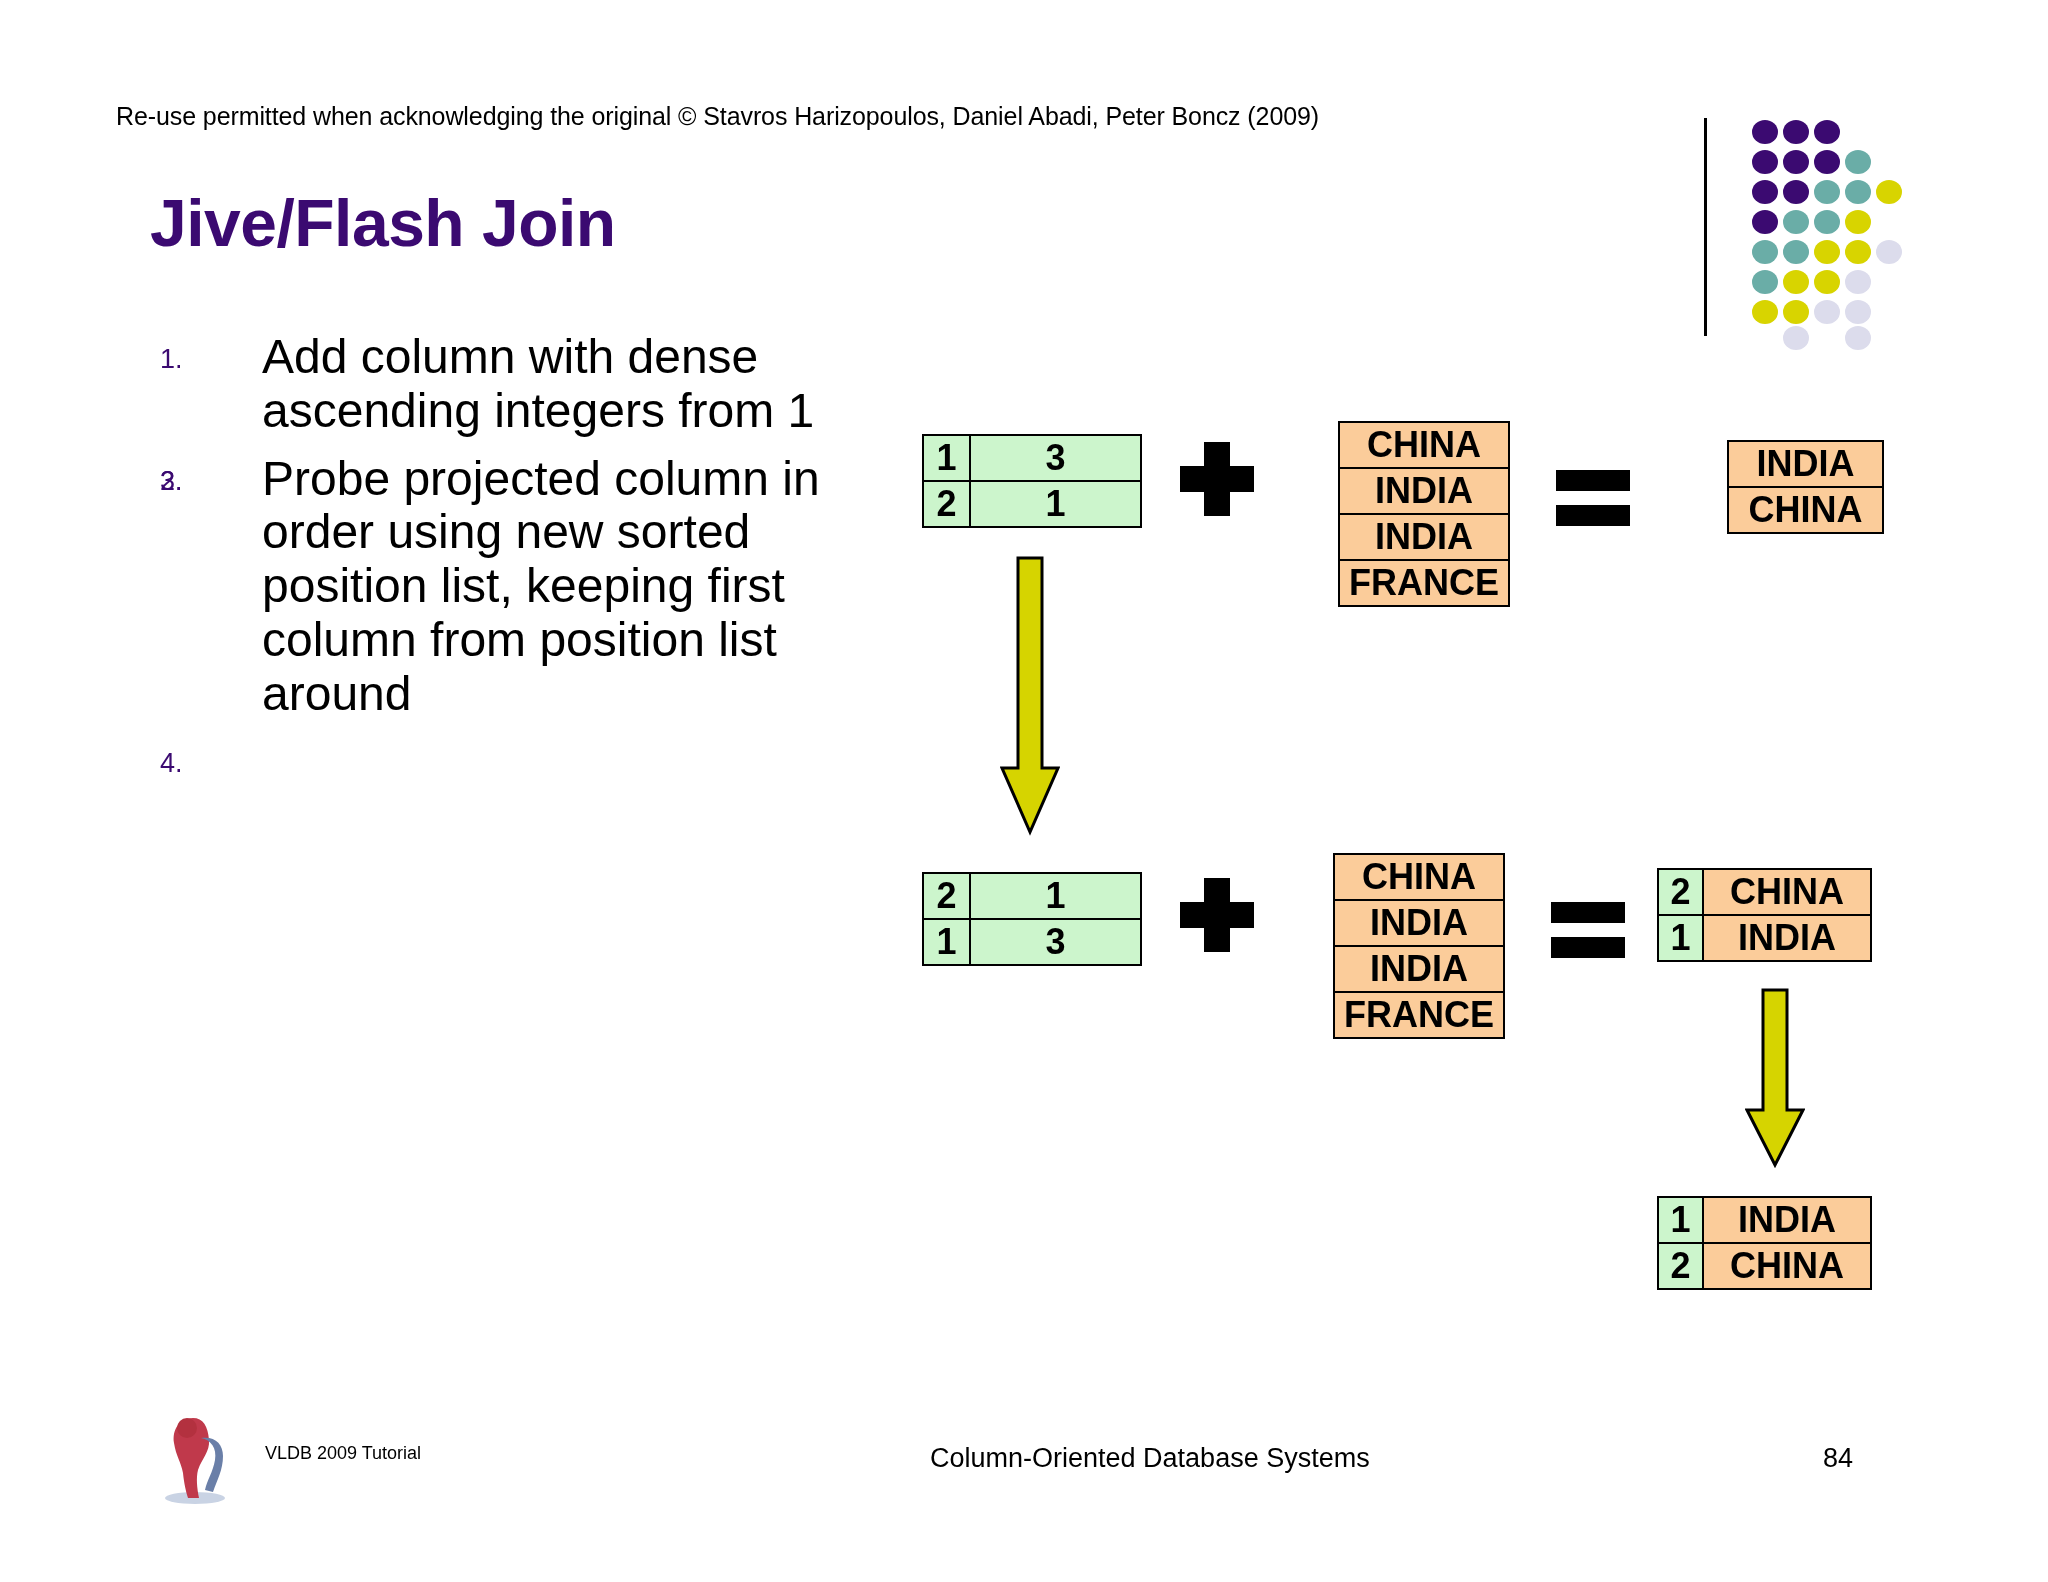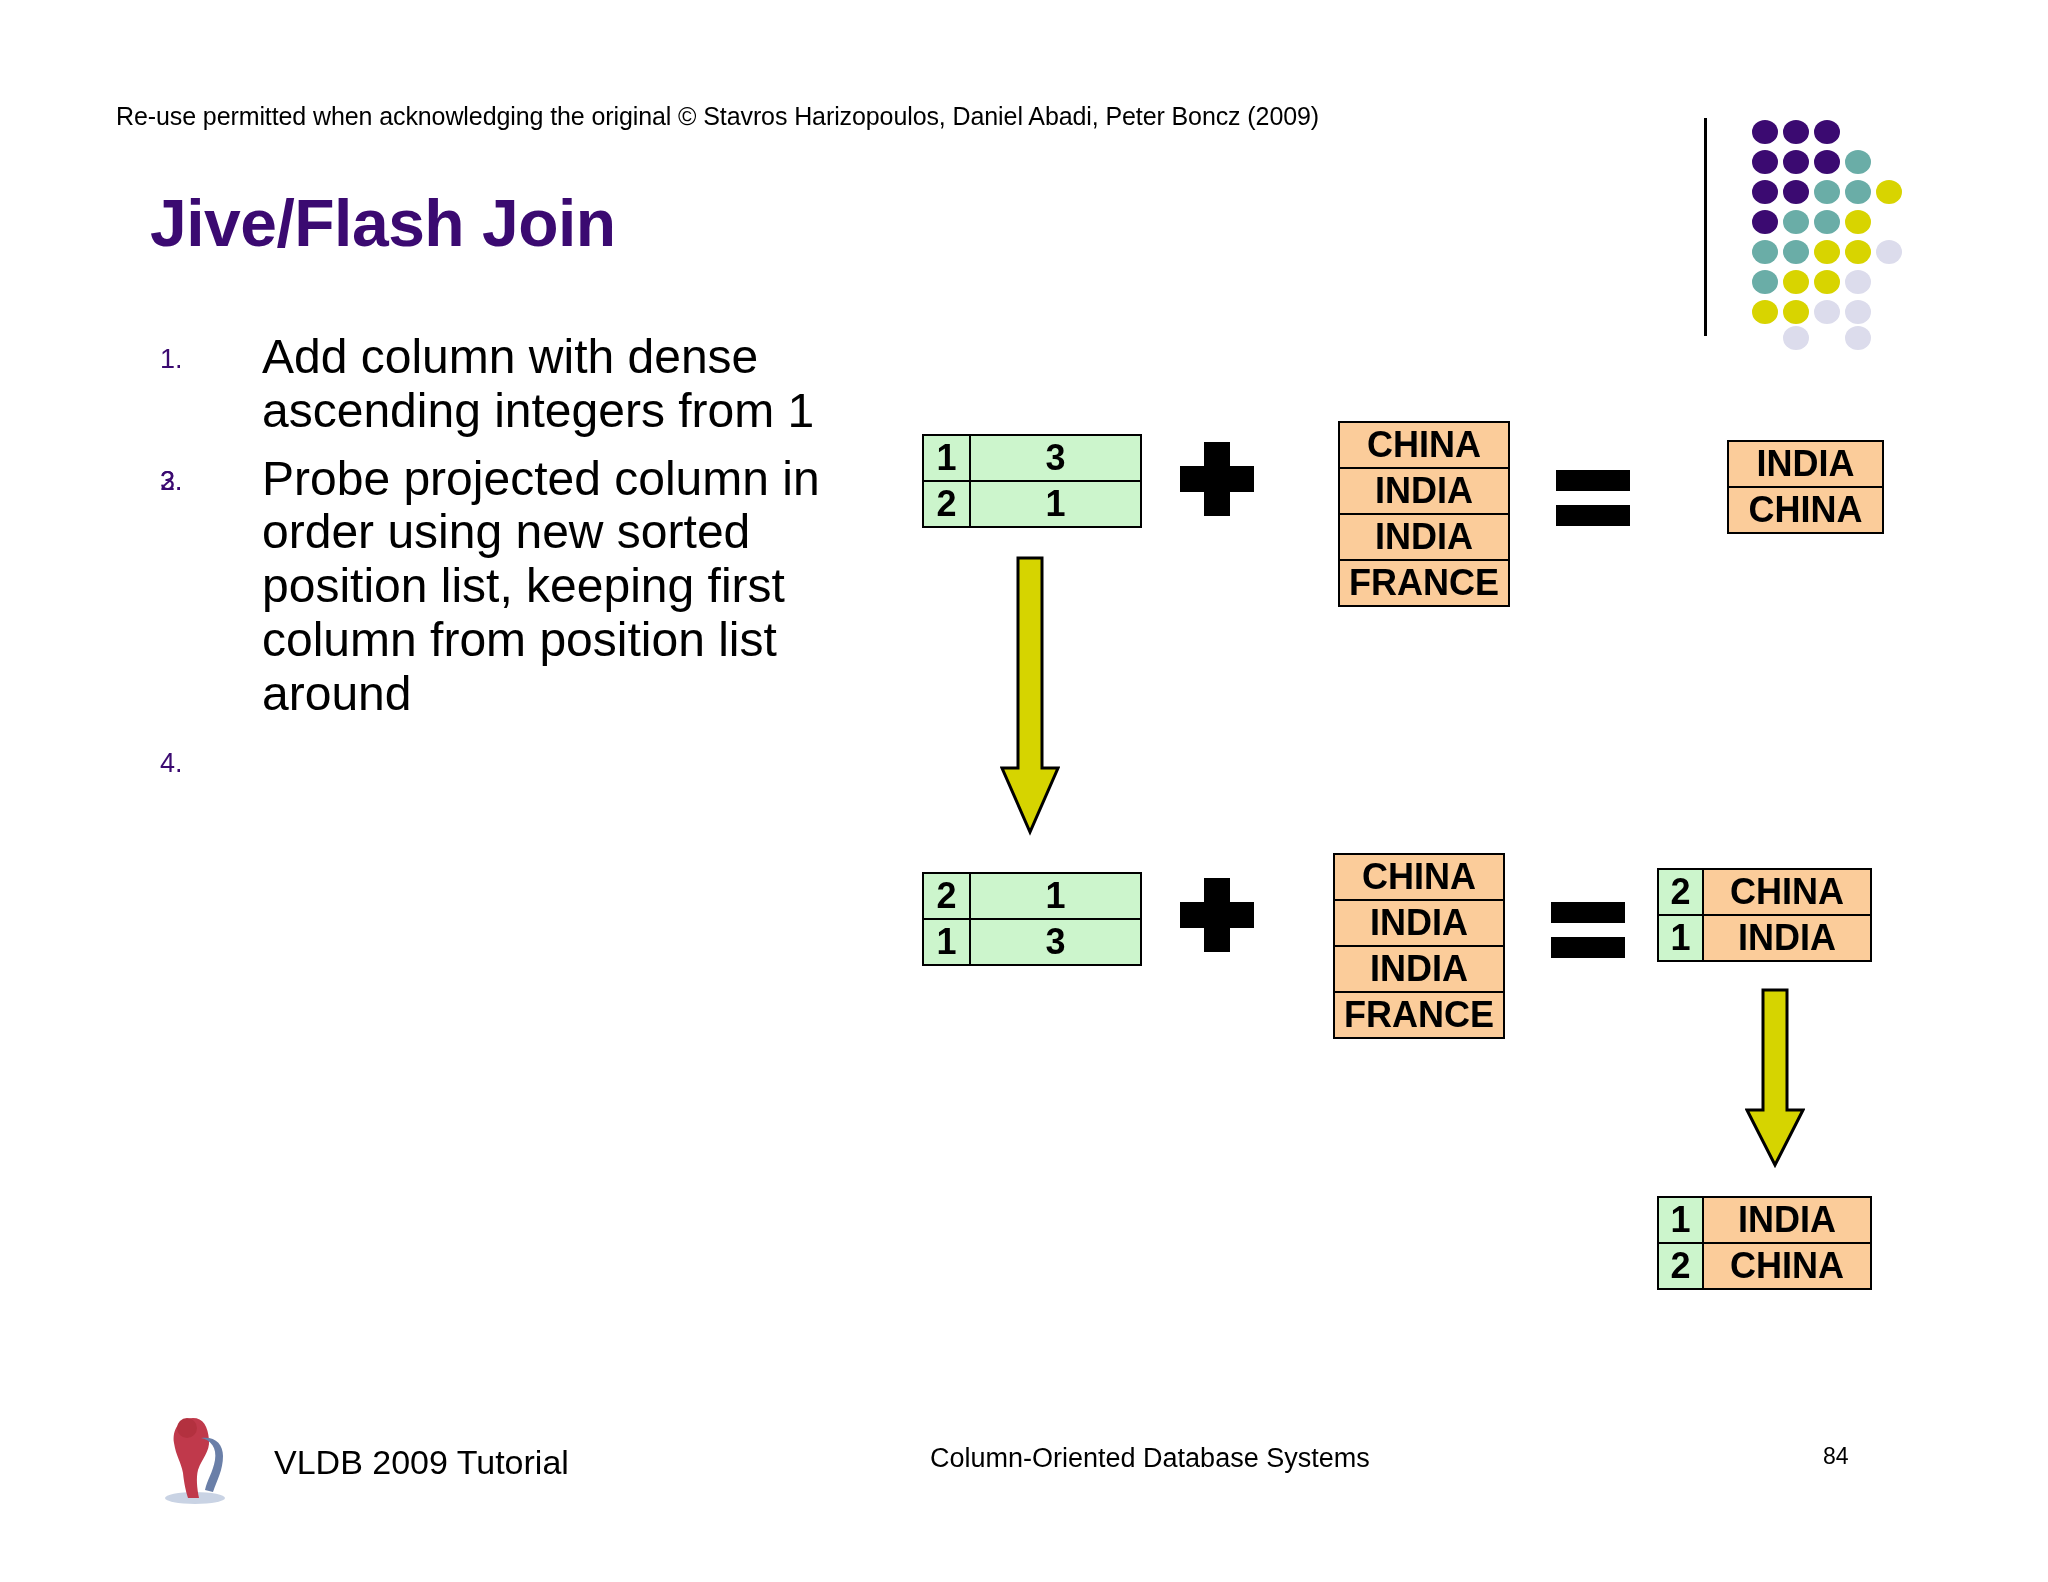--- a/index.html
+++ b/index.html
@@ -49,23 +49,23 @@
 
   
   .eq{position:absolute;width:74px;height:60px;}
   .eq i{position:absolute;left:0;width:74px;height:21px;background:#000;display:block;}
   .eq i.a{top:2px;}
   .eq i.b{top:37px;}
 
   .arrow{position:absolute;}
 
   
-  .footer-left{position:absolute;left:274px;top:1443px;font-size:34px;}
+  .footer-left{position:absolute;left:265px;top:1443px;font-size:18px;}
   .footer-mid{position:absolute;left:930px;top:1443px;font-size:27px;}
-  .footer-right{position:absolute;left:1823px;top:1443px;font-size:23px;}
+  .footer-right{position:absolute;left:1823px;top:1443px;font-size:27px;}
   .lion{position:absolute;left:155px;top:1410px;width:80px;height:95px;}
 </style>
 </head>
 <body>
 
 <div class="credit">Re-use permitted when acknowledging the original © Stavros Harizopoulos, Daniel Abadi, Peter Boncz (2009)</div>
 
 <div class="logo-wrap">
   <div class="logo-rule"></div>
   <div class="logo-grid">

